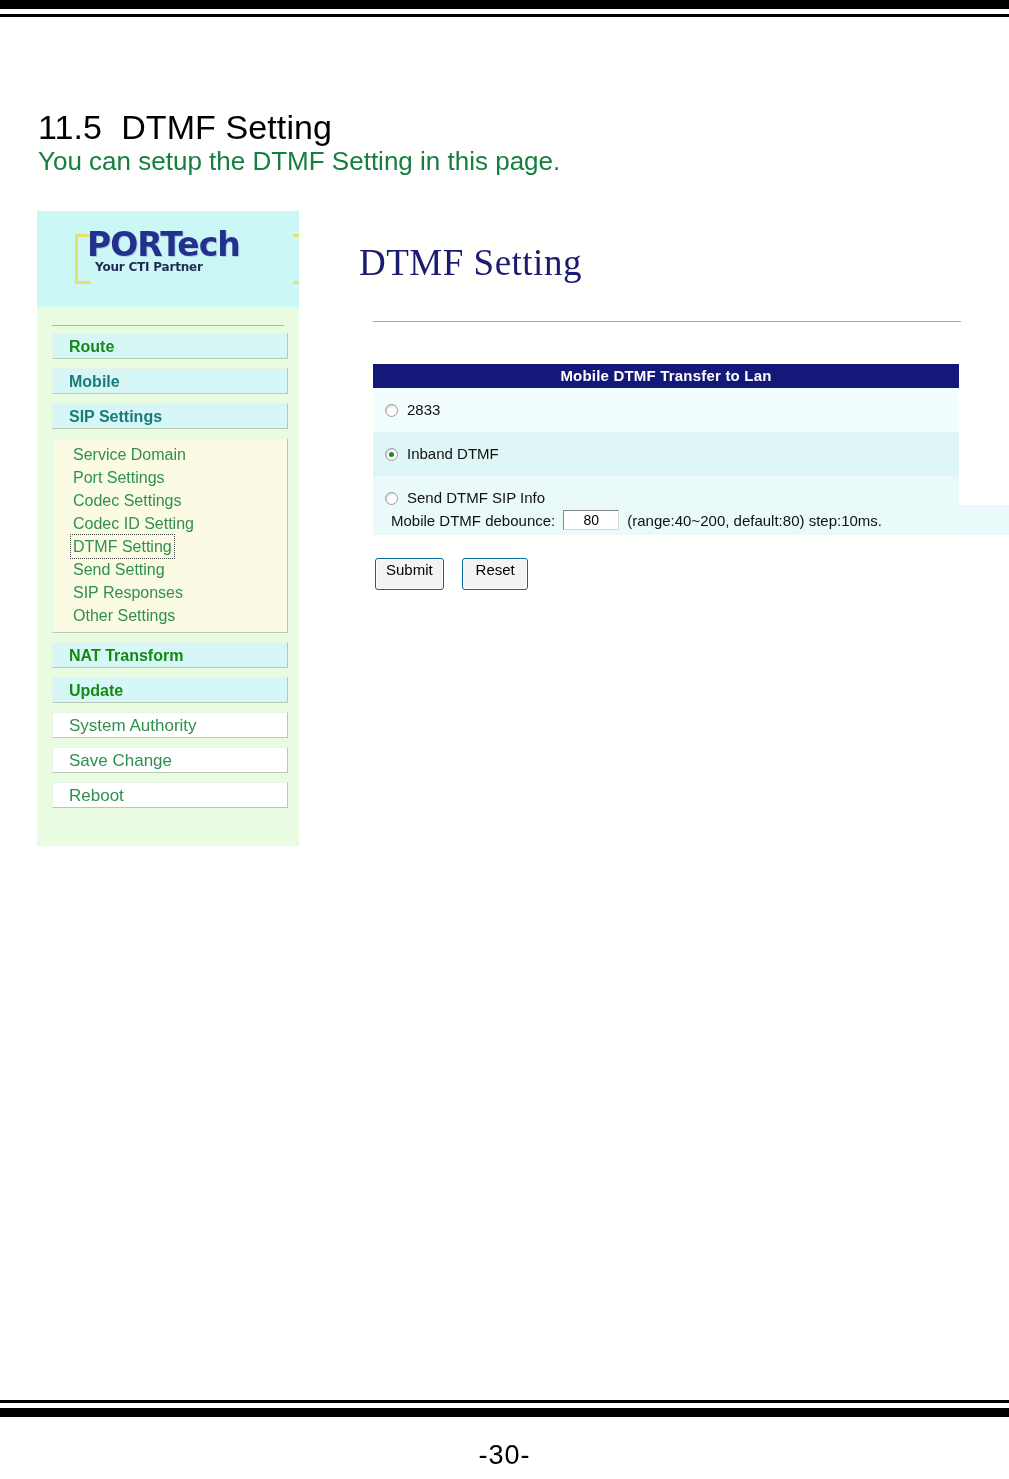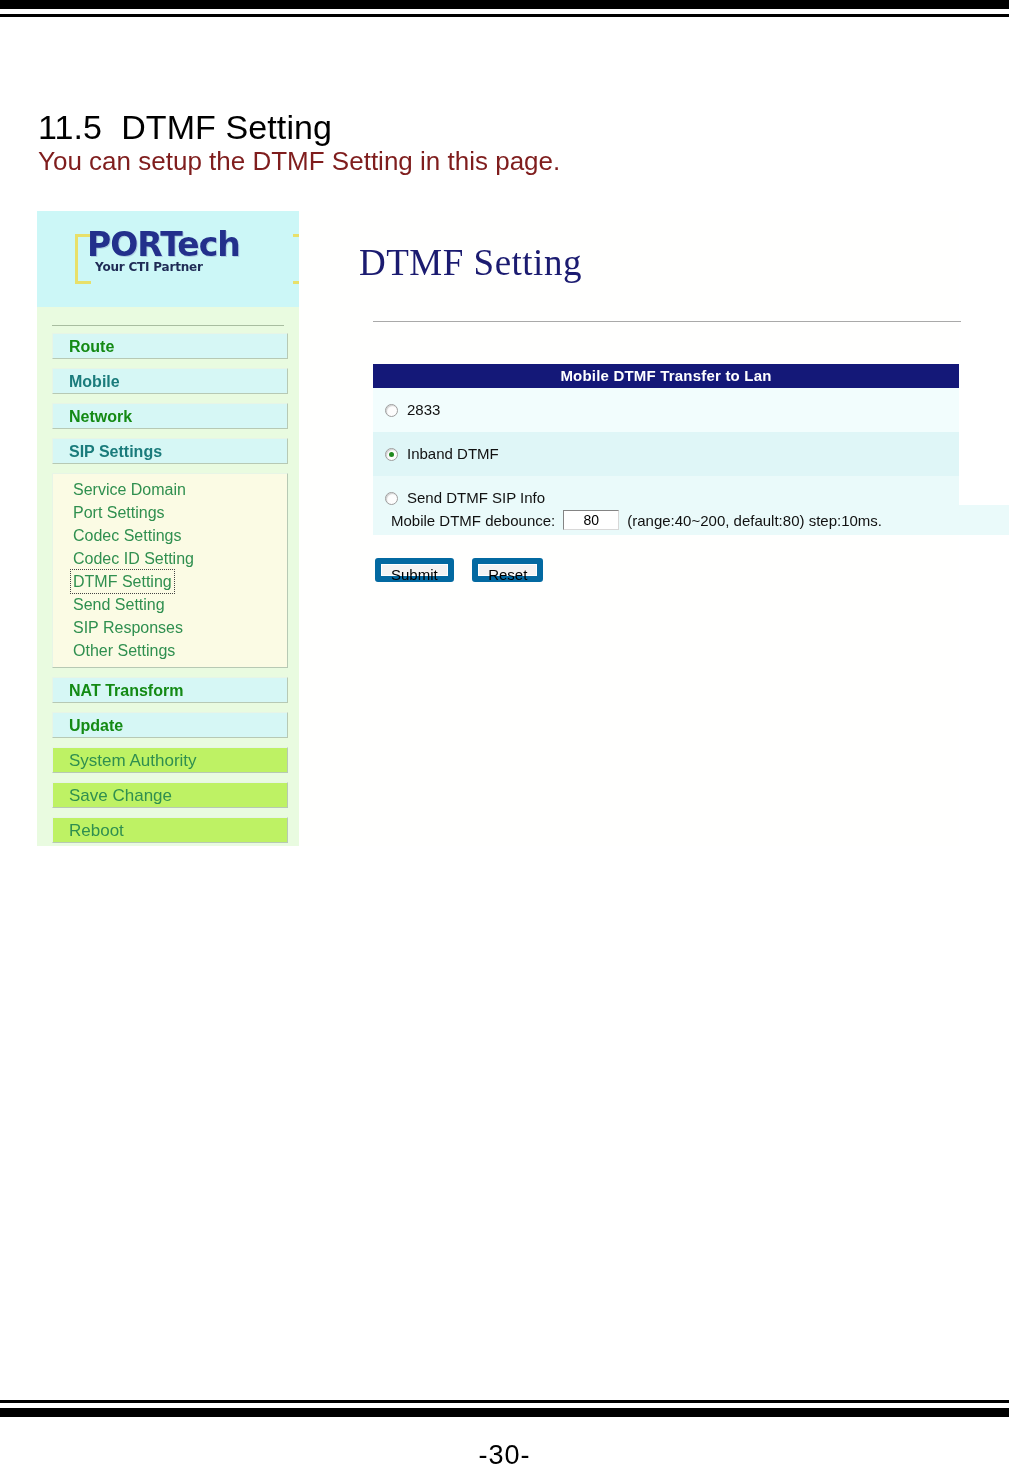--- a/index.html
+++ b/index.html
@@ -42,21 +42,21 @@
     font-size: 34px;
     color: #000;
     letter-spacing: 0.1px;
     white-space: pre;
   }
   .doc-subheading {
     position: absolute;
     left: 38px;
     top: 146px;
     font-size: 26px;
-    color: #7f1d1d;
+    color: #15803d;
     white-space: pre;
   }
 
   
   .shot {
     position: absolute;
     left: 37px;
     top: 211px;
     width: 922px;
     height: 635px;
@@ -179,21 +179,21 @@
     outline: 1px dotted #444;
     outline-offset: 0px;
   }
   .sub-row { height: 23px; }
 
   .nav-plain {
     position: relative;
     height: 26px;
     line-height: 26px;
     margin-bottom: 9px;
-    background: #bef264;
+    background: #ffffff;
     border: 1px solid #b7c9b4;
     border-top-color: #e7f5e6;
     border-left-color: #e7f5e6;
     box-sizing: border-box;
     padding-left: 16px;
     font-size: 17px;
     color: #2f8f4f;
     cursor: pointer;
     white-space: nowrap;
   }
@@ -312,27 +312,27 @@
   .note { white-space: nowrap; }
 
   .btn-row {
     position: absolute;
     left: 76px;
     top: 347px;
   }
   .btn {
     display: inline-block;
     min-width: 66px;
-    height: 24px;
+    height: 32px;
     line-height: 22px;
     text-align: center;
     font-size: 15px;
     color: #000;
     background: #f3f3f3;
-    border: 6px solid #0369a1;
+    border: 1px solid #0369a1;
     border-radius: 3px;
     box-shadow: inset 0 0 0 1px #ffffff;
     margin-right: 14px;
     padding: 0 10px;
     cursor: pointer;
     box-sizing: border-box;
   }
 
   
   .page-num {
@@ -372,23 +372,20 @@
 
     <div class="nav-sep"></div>
 
     <div class="nav-list">
 
       <div class="nav-btn green">
         <span>Route</span>
       </div>
       <div class="nav-btn teal">
         <span>Mobile</span>
-      </div>
-      <div class="nav-btn green">
-        <span>Network</span>
       </div>
       <div class="nav-btn teal">
         <span>SIP Settings</span>
       </div>
 
       <div class="nav-sub">
         <div class="sub-row"><span class="sub-item">Service Domain</span></div>
         <div class="sub-row"><span class="sub-item">Port Settings</span></div>
         <div class="sub-row"><span class="sub-item">Codec Settings</span></div>
         <div class="sub-row"><span class="sub-item">Codec ID Setting</span></div>

